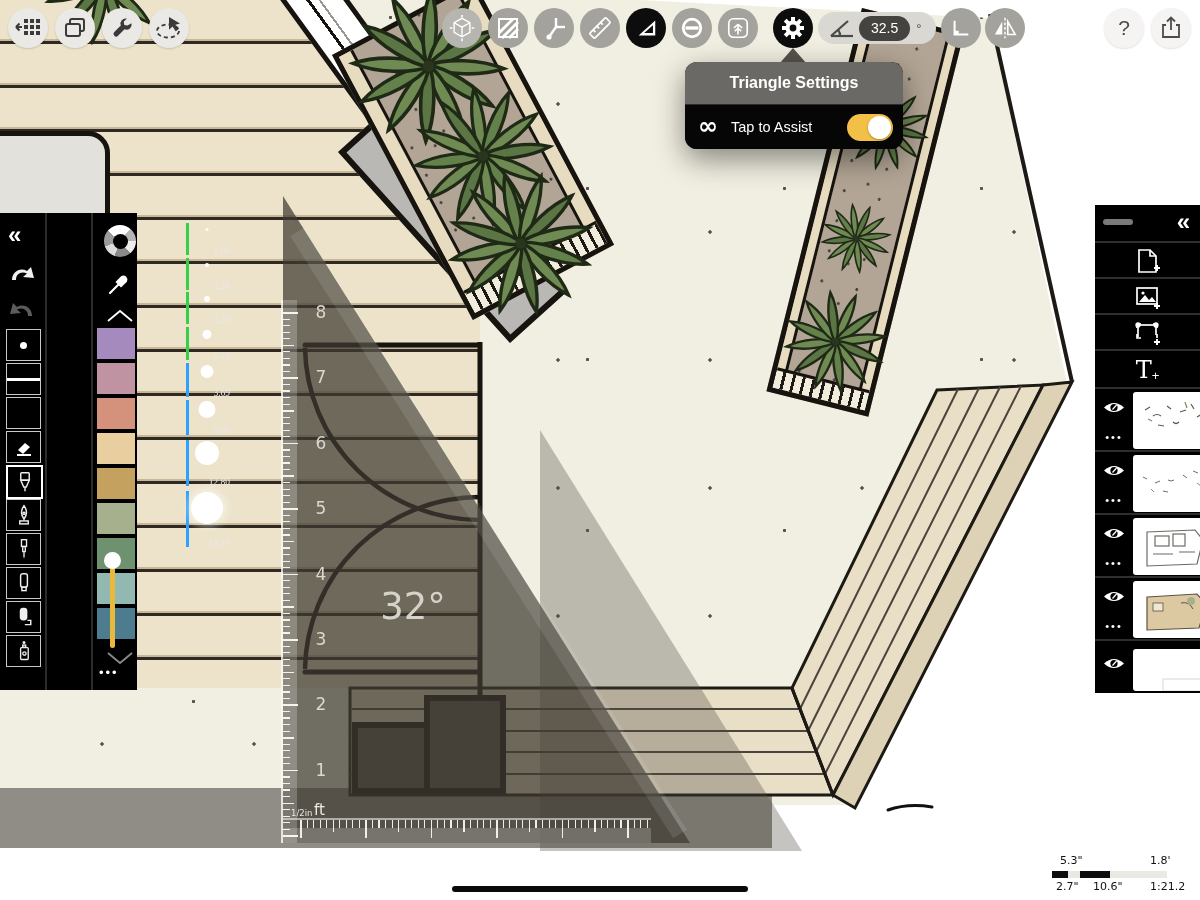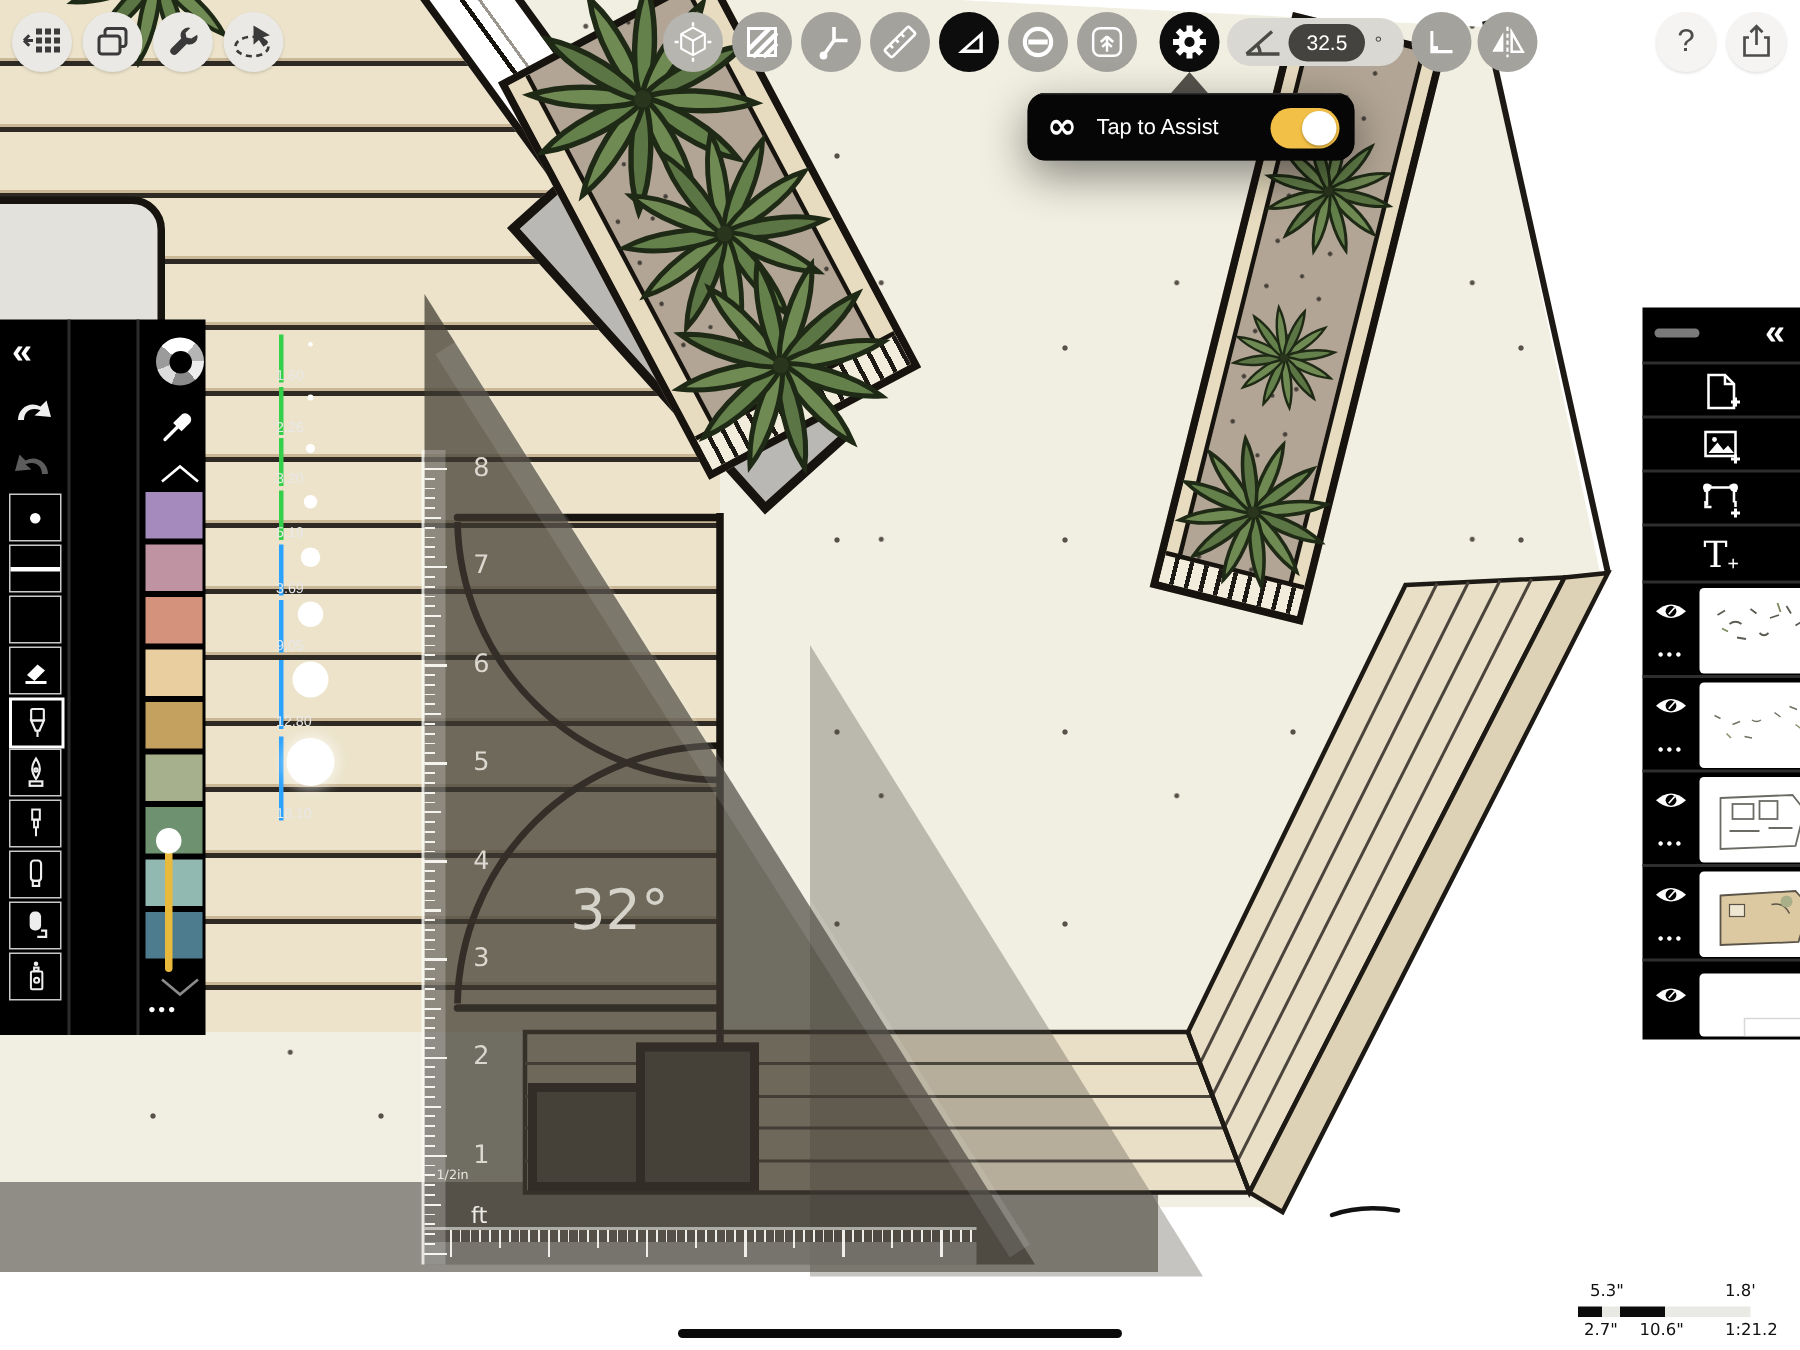--- a/index.html
+++ b/index.html
@@ -64,22 +64,22 @@
     border-right:14px solid transparent;border-bottom:16px solid #55534c;}
   
   .lpanel{left:0;top:213px;width:137px;height:477px;background:#000;}
   .lcol{position:absolute;top:0;bottom:0;}
   .tbox{position:absolute;left:6px;width:33px;height:30px;border:1.5px solid #c9c9c9;display:flex;align-items:center;justify-content:center;}
   .tbox.sel{border:2.5px solid #fff;}
   .swatch{position:absolute;left:50px;width:38px;height:31px;}
   .sizeblk{position:absolute;left:91px;width:46px;}
   .sizeblk .seg{position:absolute;left:2px;top:1px;bottom:1px;width:3px;}
   .sizeblk .dot{position:absolute;left:50%;transform:translateX(-50%);background:#fff;border-radius:50%;}
-  .sizeblk .slabel{position:absolute;left:0;right:0;bottom:0;text-align:left;color:#e8e8e8;
-    font-family:Liberation Sans, sans-serif;font-size:9.5px;}
+  .sizeblk .slabel{position:absolute;left:0;right:0;bottom:0;text-align:right;color:#e8e8e8;
+    font-family:Liberation Serif, serif;font-size:9.5px;}
   .dots3{color:#fff;font-size:13px;letter-spacing:2px;}
   
   .rpanel{left:1095px;top:205px;width:105px;height:488px;background:#000;}
   .rrow{position:absolute;left:0;width:105px;border-top:2px solid #2e2e2e;display:flex;align-items:center;justify-content:center;}
   .lrow{position:absolute;left:0;width:105px;border-top:2px solid #2e2e2e;}
   .lthumb{position:absolute;left:38px;top:3px;width:80px;height:57px;background:#fff;border-radius:3px;overflow:hidden;}
   .eyewrap{position:absolute;left:4px;width:30px;height:28px;display:flex;align-items:center;justify-content:center;}
   
   .sw-label{position:absolute;font-size:11px;color:#111;font-family:"DejaVu Sans",sans-serif;}
   .homebar{left:452px;top:886px;width:296px;height:6px;background:#0a0a0a;border-radius:3px;}
@@ -196,21 +196,21 @@
     <span class="rnum" style="top:564px">4</span>
     <span class="rnum" style="top:629px">3</span>
     <span class="rnum" style="top:694px">2</span>
     <span class="rnum" style="top:760px">1</span>
 
     <div class="tick-strip" style="left:283px;top:828px;width:368px;height:15px;background:rgba(255,255,255,0.20)"></div>
     <div class="tick-strip" style="left:283px;top:818px;width:368px;height:1.5px;background:rgba(250,250,245,0.55)"></div>
     <div class="tick-strip" style="left:300px;top:820px;width:348px;height:8px;background:repeating-linear-gradient(90deg,#f0eee8 0 1.1px,transparent 1.1px 6.54px)"></div>
     <div class="tick-strip" style="left:300px;top:820px;width:348px;height:12px;background:repeating-linear-gradient(90deg,#f0eee8 0 1.3px,transparent 1.3px 32.7px)"></div>
     <div class="tick-strip" style="left:300px;top:820px;width:348px;height:18px;background:repeating-linear-gradient(90deg,#f0eee8 0 1.5px,transparent 1.5px 65.4px)"></div>
-    <span class="abs" style="left:291px;top:779px;font-size:8.5px;color:#e8e6e0;font-family:'DejaVu Sans',sans-serif">1/2in</span>
+    <span class="abs" style="left:291px;top:808px;font-size:8.5px;color:#e8e6e0;font-family:'DejaVu Sans',sans-serif">1/2in</span>
     <span class="abs" style="left:314px;top:801px;font-size:15px;color:#eceae4;font-family:'DejaVu Sans',sans-serif">ft</span>
     <span class="angle-label">32°</span>
   </div>
 
   <div class="abs lpanel">
 
     <div class="lcol" style="left:0;width:45px;border-right:2px solid #2c2c2c;">
       <div class="abs" style="left:8px;top:8px;color:#fff;font-size:24px;font-weight:bold;">«</div>
       <svg class="abs" width="30" height="26" viewBox="0 0 30 26" style="left:7px;top:48px">
         <path d="M5 19 C5 11 13 6 20 10 L24 6 L27 17 L16 16 L20 12.5 C14 10 9 13 9 19 Z" fill="#f0f0f0"></path>
@@ -605,20 +605,21 @@
   </div>
   <div class="cbtn wht" style="left:1151px">
     <svg width="22" height="24" viewBox="0 0 22 24" fill="none" stroke="#4c4c4c" stroke-width="1.8">
       <path d="M6 9 H3 V21 H19 V9 H16"></path>
         <line x1="11" y1="14" x2="11" y2="2"></line>
         <path d="M7 5.5 L11 1.5 L15 5.5"></path>
     </svg>
   </div>
 
   <div class="popup">
+    <div class="popup-h">Triangle Settings</div>
     <div class="prow">
       <div class="picon" style="color:#fff;font-size:24px;font-weight:bold;font-family:'DejaVu Sans',sans-serif;line-height:0.8;">∞</div>
       <div class="plabel">Tap to Assist</div>
       <div class="toggle on">
           <span class="knob"></span>
         </div>
     </div>
   </div>
 
   <div class="abs" style="left:1045px;top:852px;width:150px;height:40px;">

